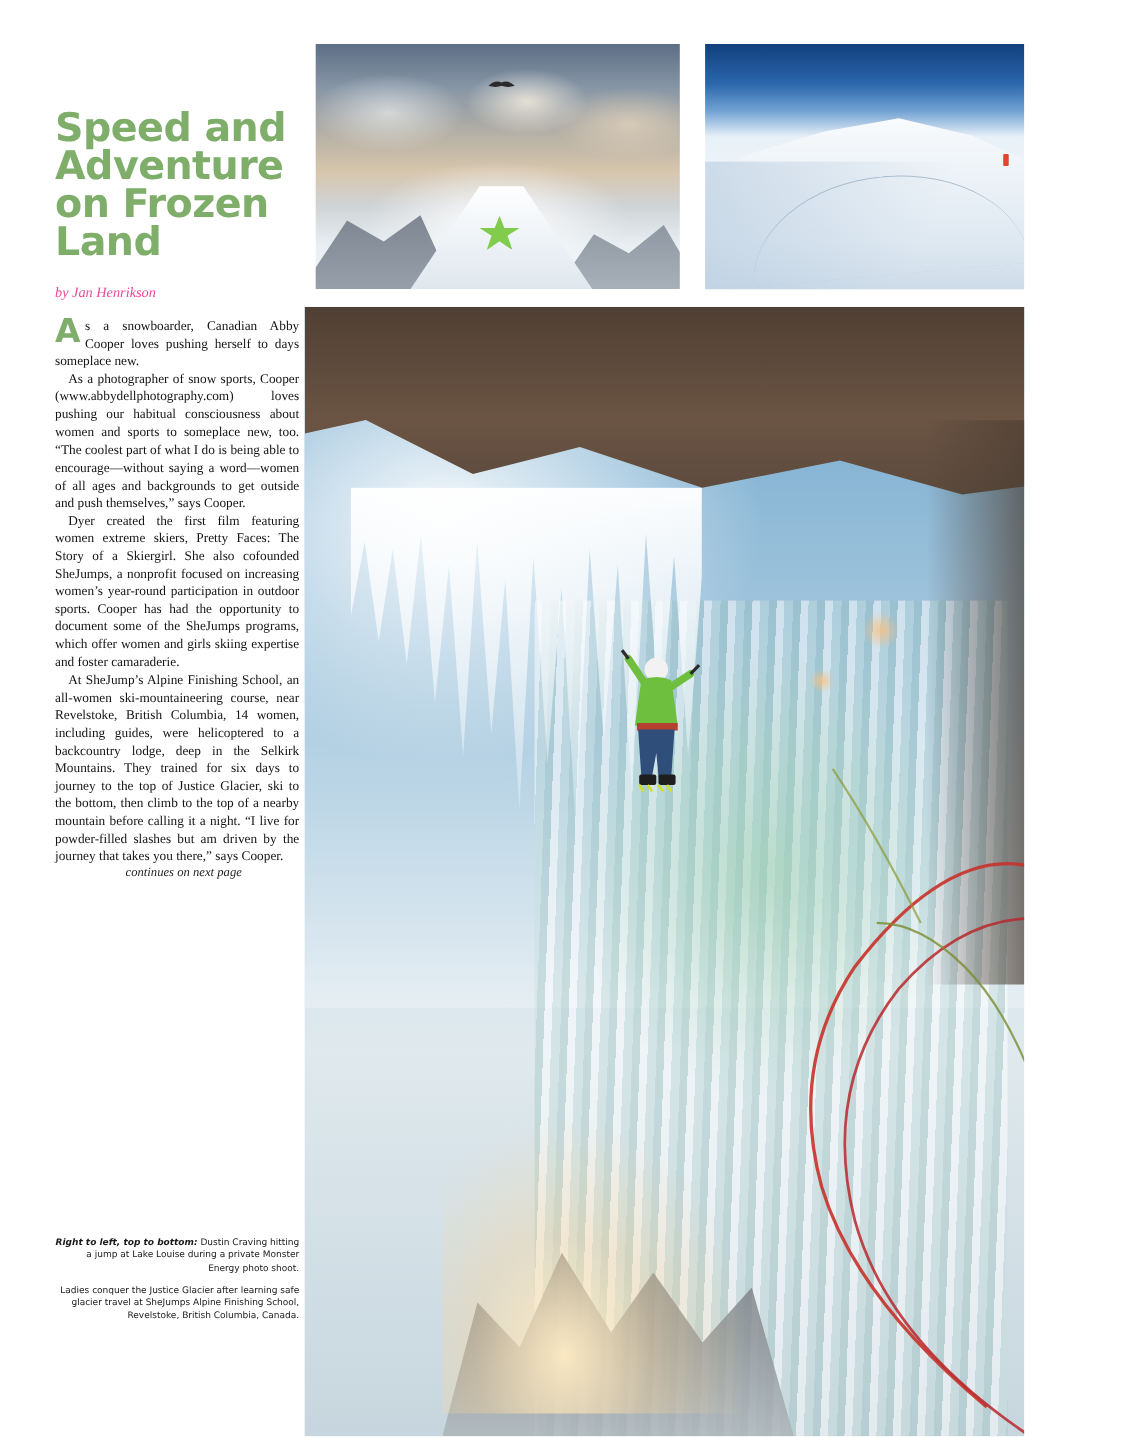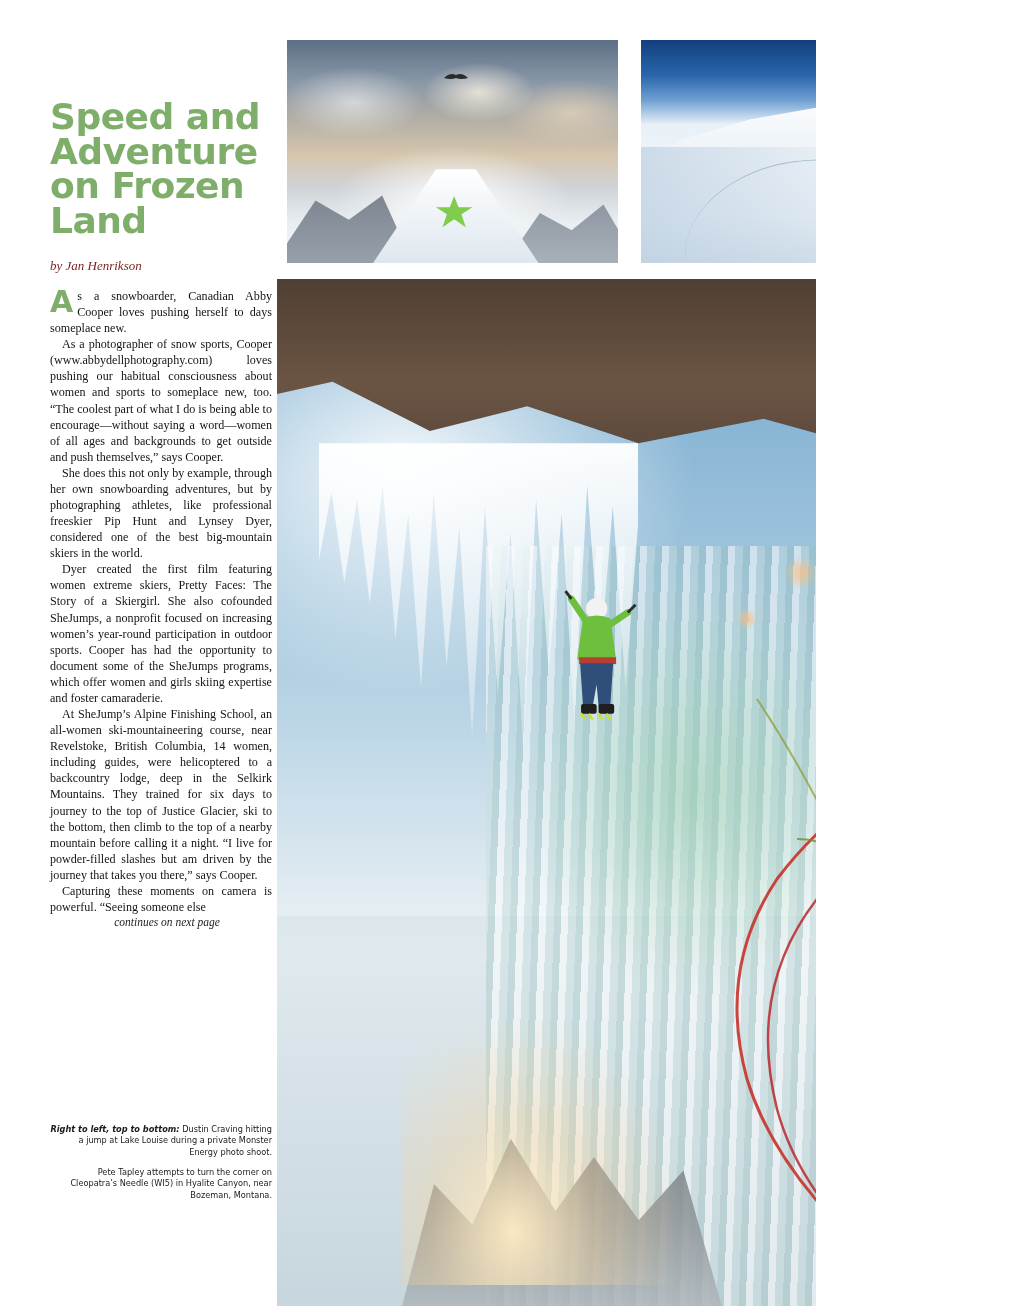--- a/index.html
+++ b/index.html
@@ -2,21 +2,21 @@
 <html><head>
 <meta charset="utf-8">
 <style>
   html, body {
     margin: 0;
     padding: 0;
     background: #ffffff;
   }
   .page {
     position: relative;
-    width: 816px;
+    width: 931px;
     height: 1306px;
     background: #ffffff;
     overflow: hidden;
     font-family: "Liberation Serif", serif;
   }
 
   
   .headline {
     position: absolute;
     left: 50px;
@@ -30,21 +30,21 @@
     letter-spacing: -0.5px;
   }
   .byline {
     position: absolute;
     left: 50px;
     top: 258px;
     width: 230px;
     font-family: "Liberation Serif", serif;
     font-style: italic;
     font-size: 13px;
-    color: #7f1d1d;
+    color: #ec4899;
   }
 
   
   .column {
     position: absolute;
     left: 50px;
     top: 288px;
     width: 222px;
     font-family: "Liberation Serif", serif;
     font-size: 12.1px;
@@ -267,33 +267,31 @@
 <div class="page">
 
   <div class="headline">Speed and Adventure on Frozen Land</div>
   <div class="byline">by Jan Henrikson</div>
 
   <div class="column">
     <p class="first">
       <span class="dropcap">A</span><span>s a snowboarder, Canadian Abby Cooper loves pushing herself to days someplace new.</span>
     </p>
     <p>As a photographer of snow sports, Cooper (www.abbydellphotography.com) loves pushing our habitual con­sciousness about women and sports to someplace new, too. “The coolest part of what I do is being able to en­courage—without saying a word—women of all ages and backgrounds to get outside and push themselves,” says Cooper.</p>
-    <p>She does this not only by example, through her own snowboarding adven­tures, but by photographing athletes, like professional freeskier Pip Hunt and Lynsey Dyer, considered one of the best big-mountain skiers in the world.</p>
     <p>Dyer created the first film featur­ing women extreme skiers, Pretty Faces: The Story of a Skiergirl. She also cofounded SheJumps, a nonprofit focused on increasing women’s year-round participation in outdoor sports. Cooper has had the opportunity to document some of the SheJumps programs, which offer women and girls skiing expertise and foster cama­raderie.</p>
     <p>At SheJump’s Alpine Finishing School, an all-women ski-mountain­eering course, near Revelstoke, British Columbia, 14 women, including guides, were helicoptered to a backcountry lodge, deep in the Selkirk Mountains. They trained for six days to journey to the top of Justice Glacier, ski to the bottom, then climb to the top of a near­by mountain before calling it a night. “I live for powder-filled slashes but am driven by the journey that takes you there,” says Cooper.</p>
-    <p>Capturing these moments on cam­era is powerful. “Seeing someone else</p>
     <p class="continues">continues on next page</p>
   </div>
 
   <div class="captions">
     <div class="cap">
       <span class="lead">Right to left, top to bottom:</span>
       <span>Dustin Craving hitting a jump at Lake Louise during a private Monster Energy photo shoot.</span>
     </div>
-    <div class="cap">Pete Tapley attempts to turn the corner on Cleopatra’s Needle (WI5) in Hyalite Canyon, near Bozeman, Montana.</div>
+    <div class="cap">Ladies conquer the Justice Glacier after learning safe glacier travel at SheJumps Alpine Finishing School, Revelstoke, British Columbia, Canada.</div>
   </div>
 
   <div class="photo" id="photo-jump">
     <div class="clouds"></div>
     <div class="peak-left"></div>
     <div class="peak-right"></div>
     <div class="ramp"></div>
     <div class="logo"></div>
     <svg class="rider" viewBox="0 0 26 12">
       <path d="M1 7 Q7 1 13 4 Q19 1 25 7 Q18 9 13 7 Q8 9 1 7 Z" fill="#2b2b2b"></path>

